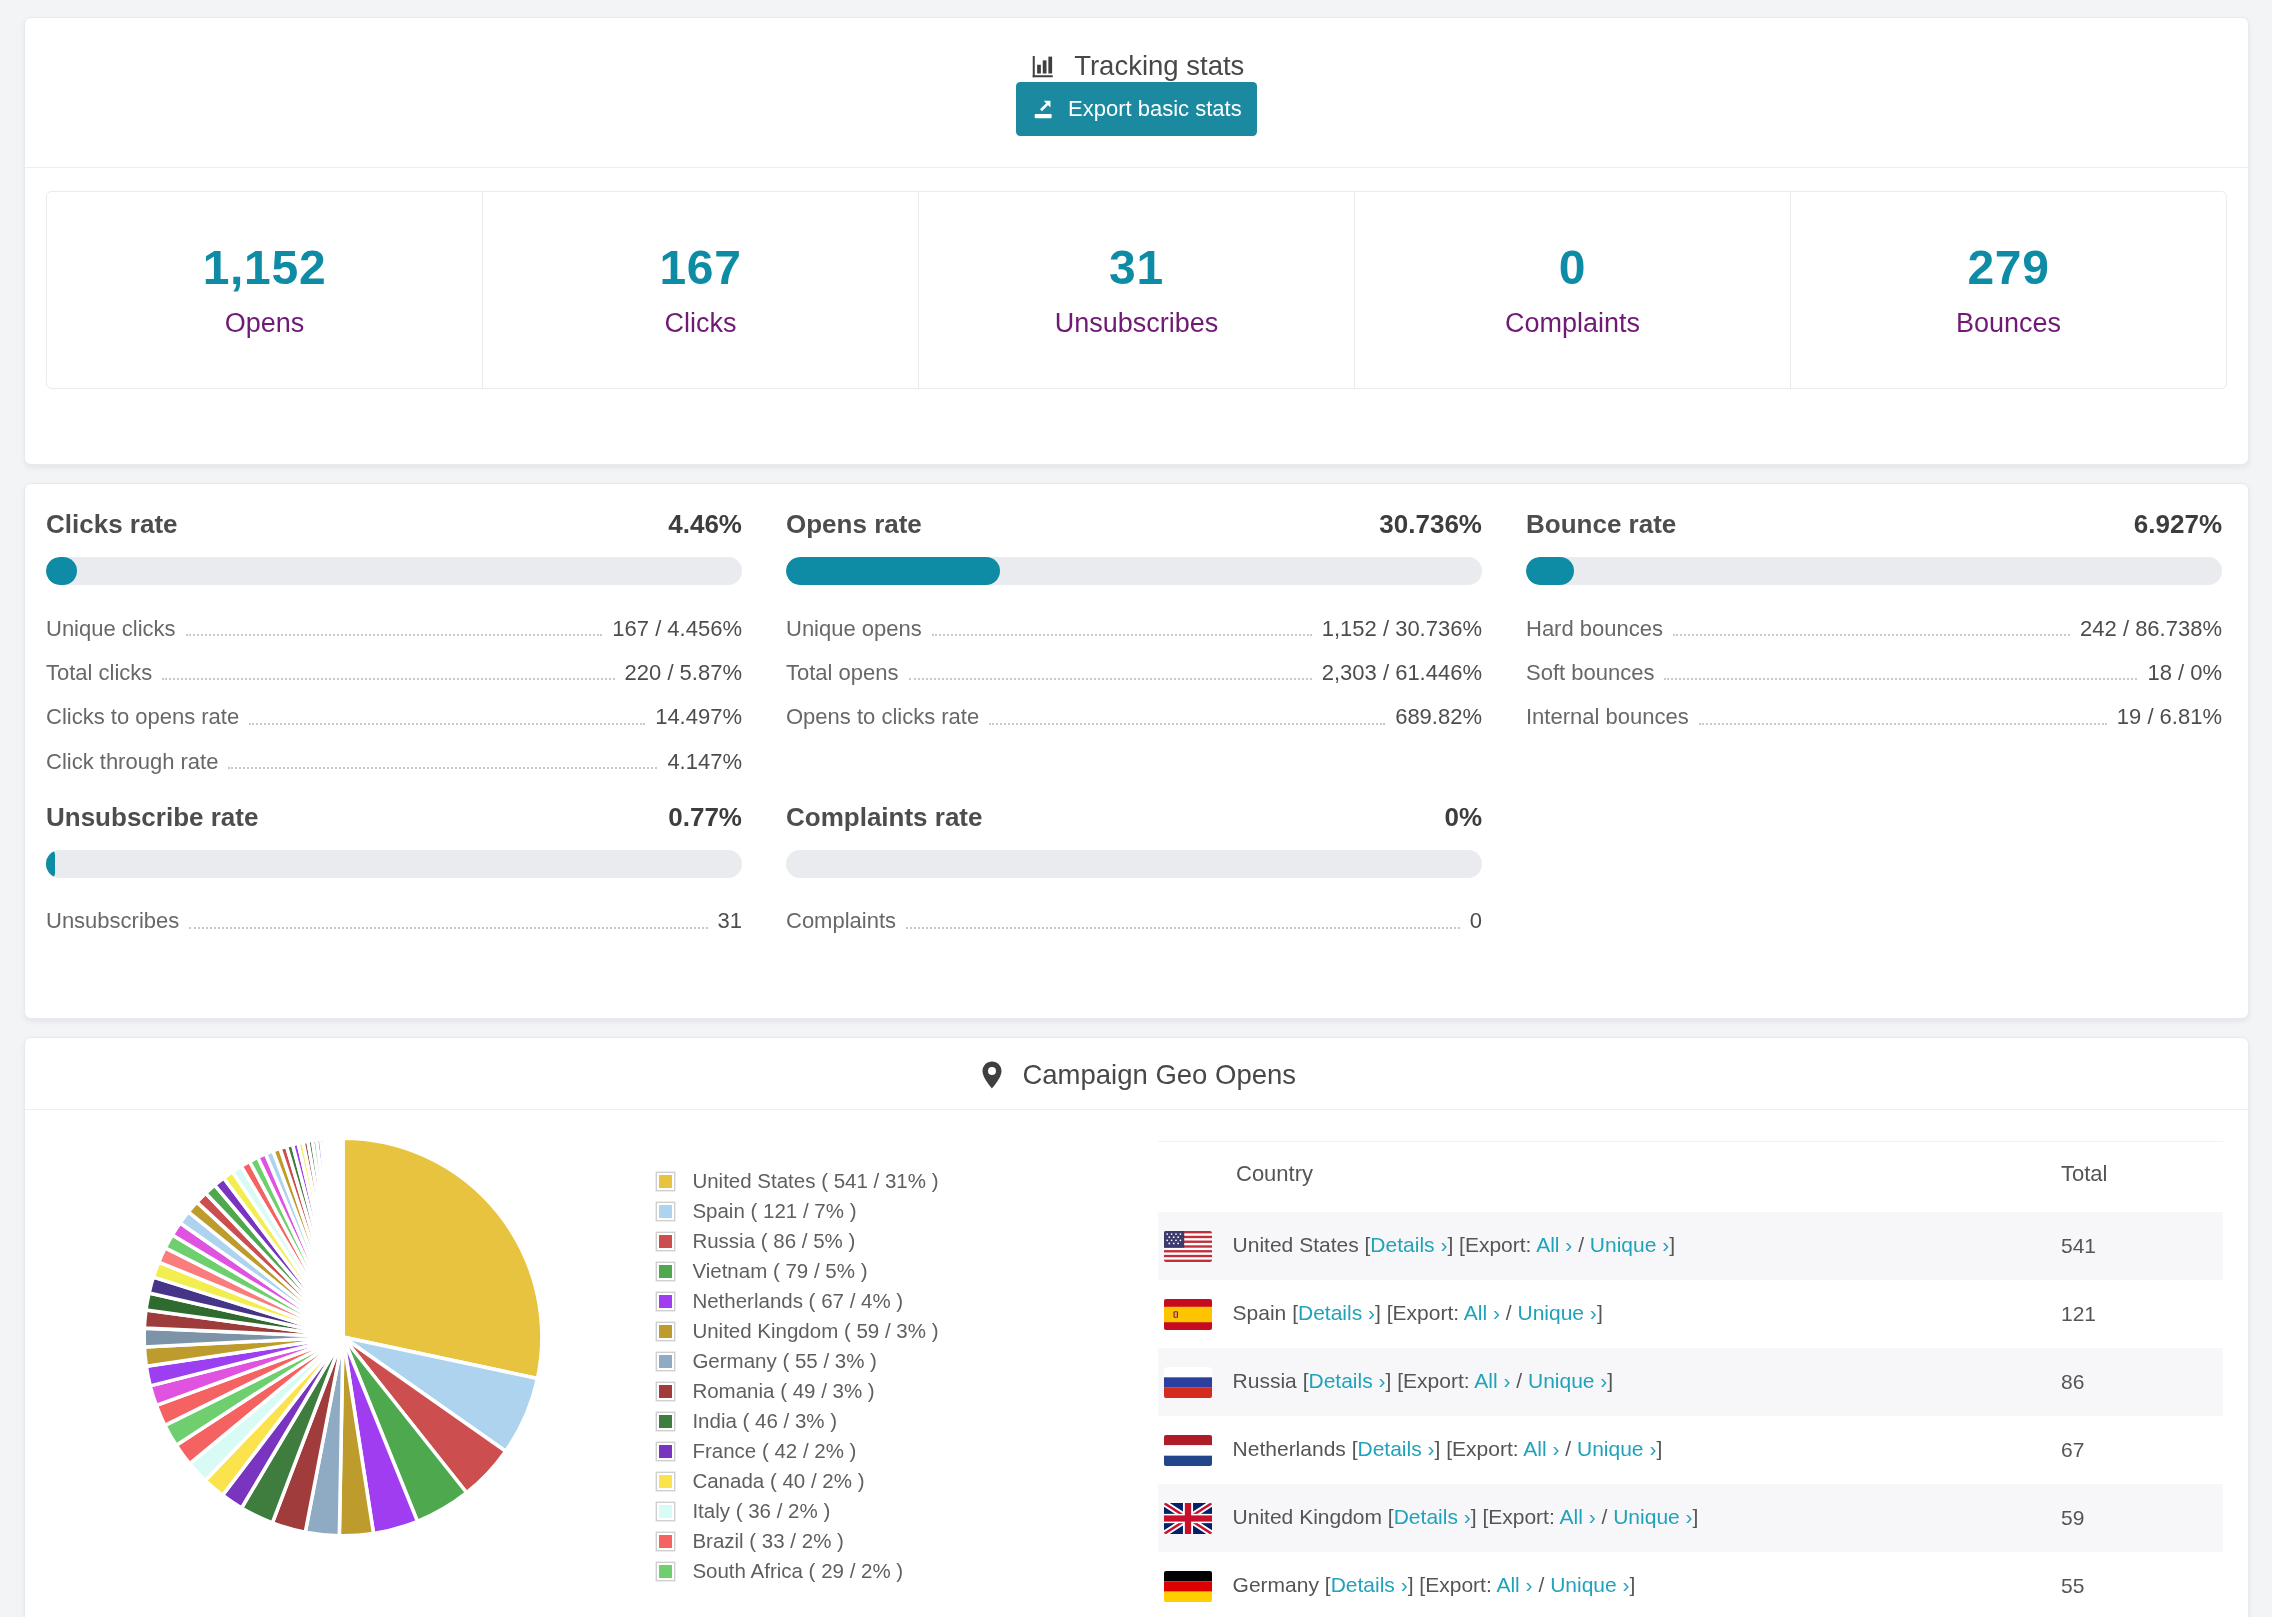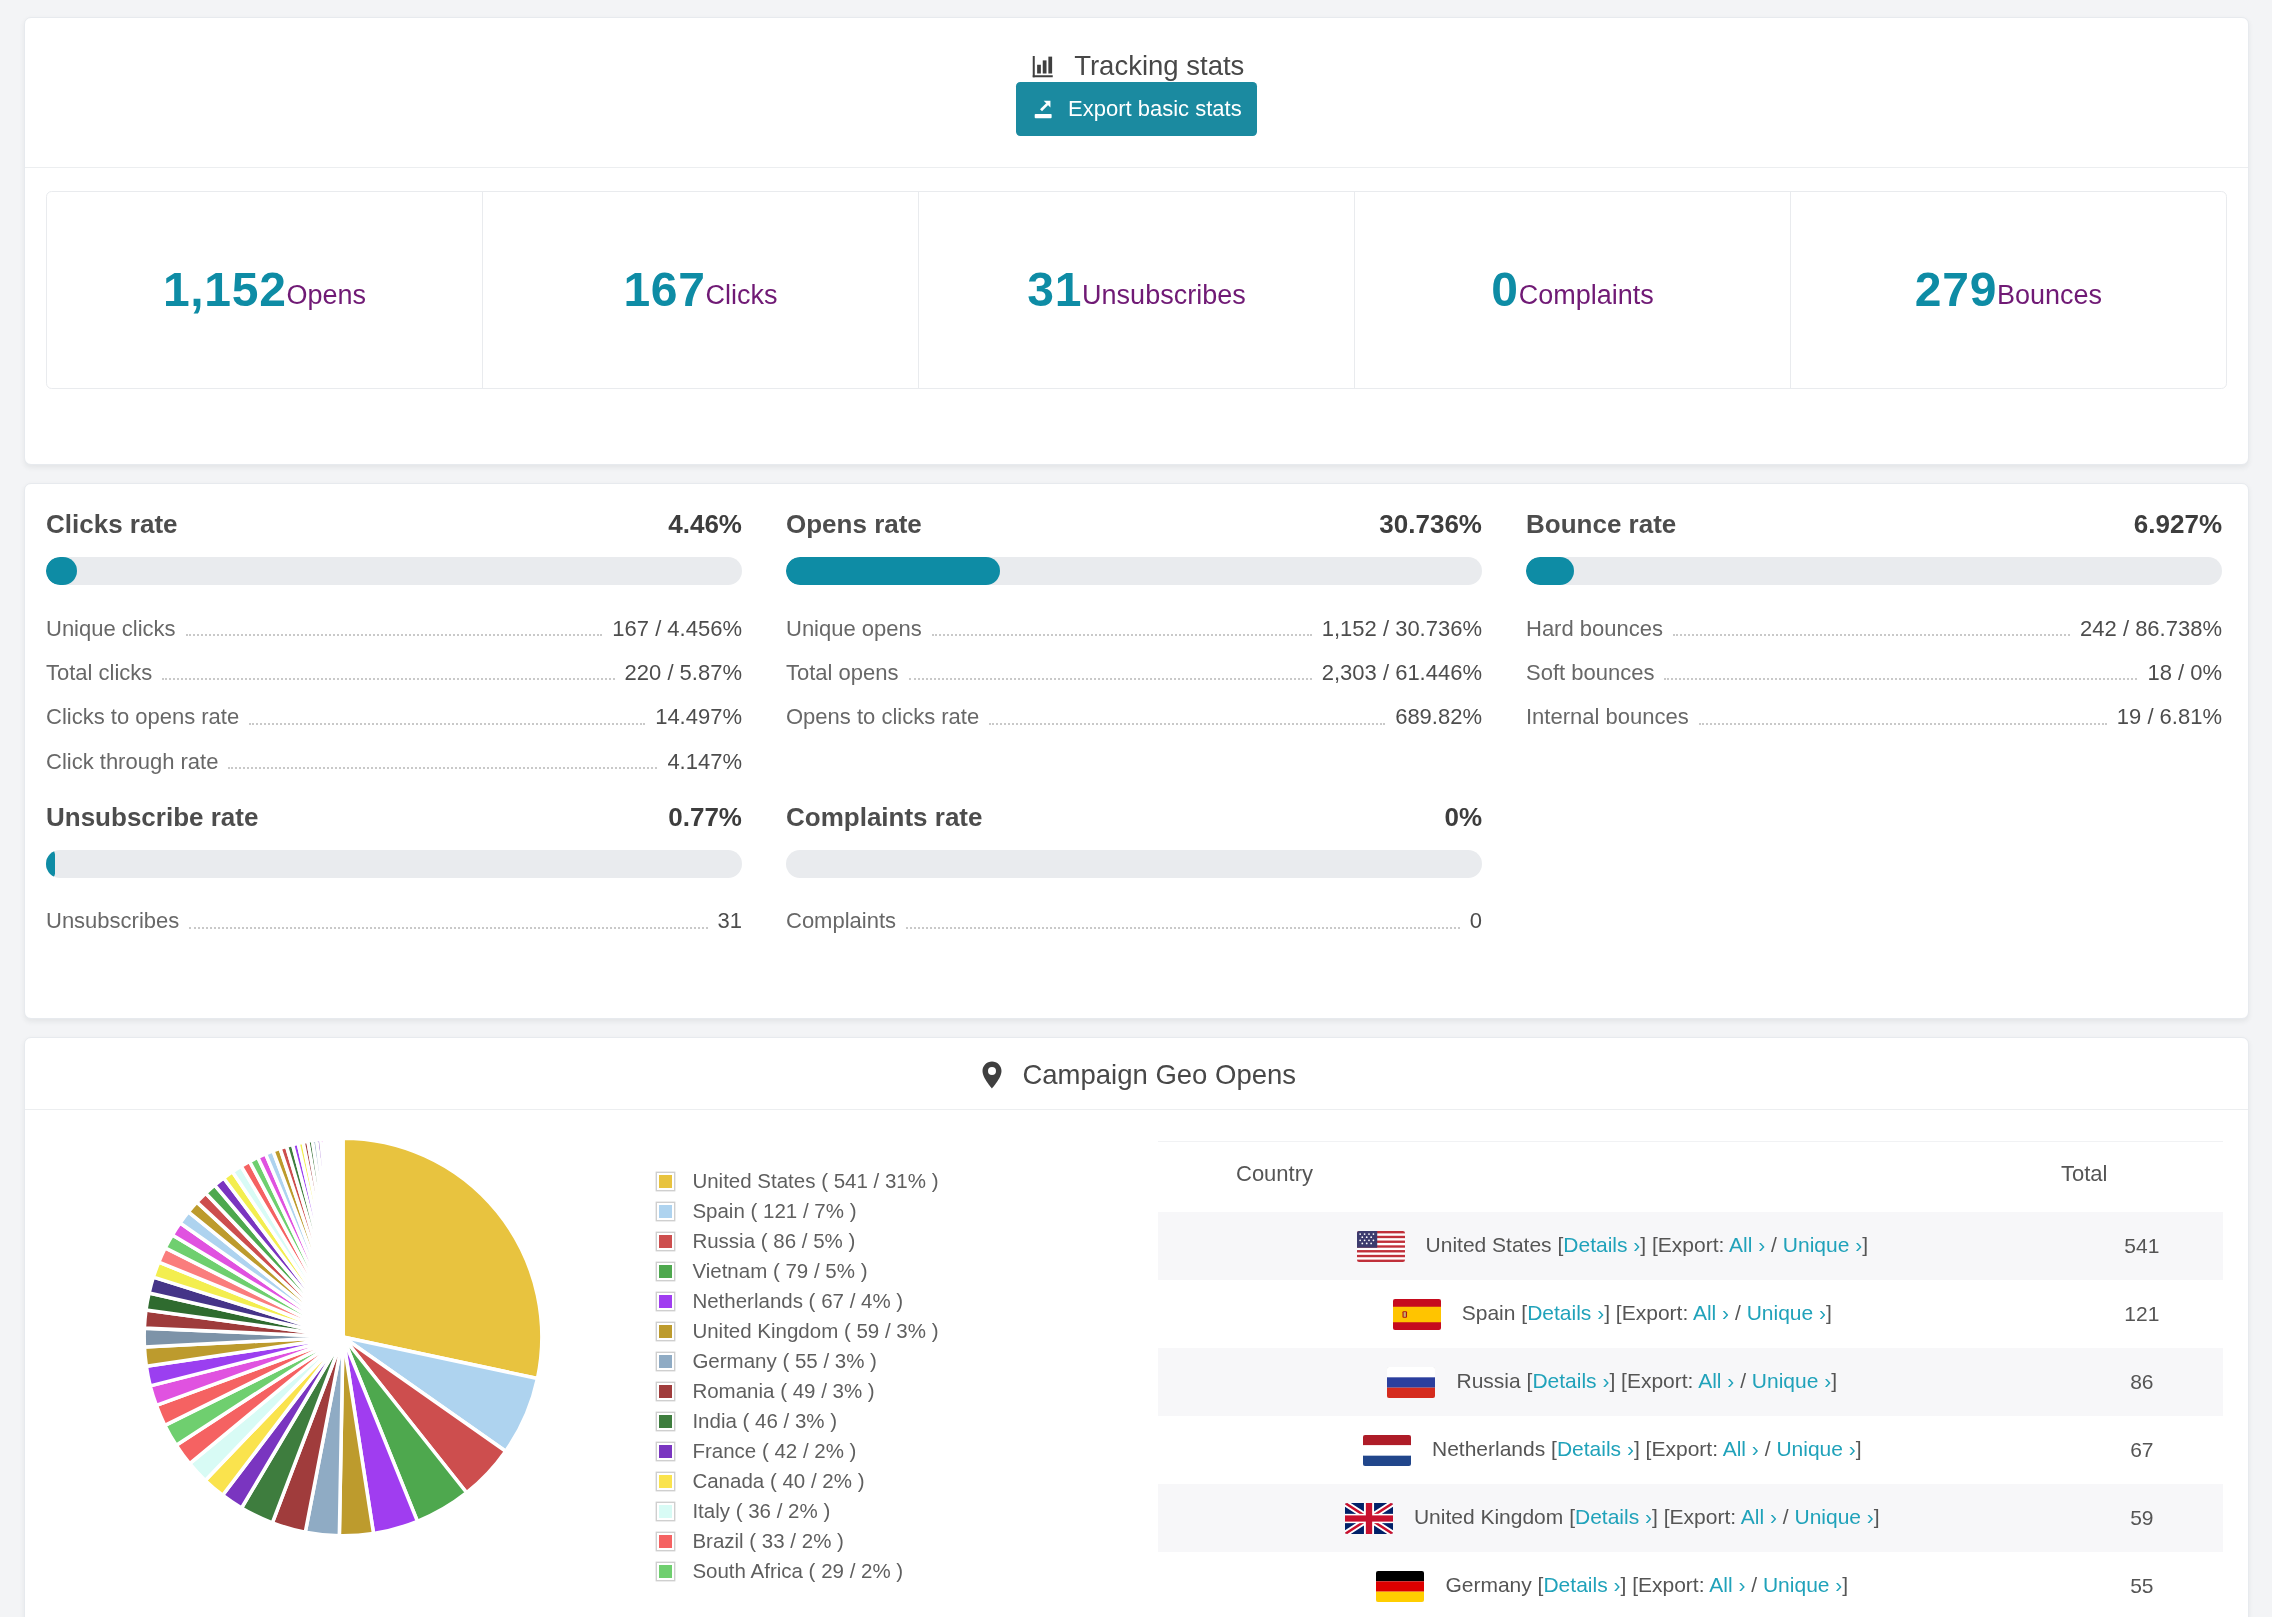--- a/index.html
+++ b/index.html
@@ -14,21 +14,21 @@
   .card-title { display: flex; align-items: center; gap: 15.5px; font-size: 27.5px; color: #484848; }
   .card-title svg { width: 30px; height: 30px; flex: none; }
   .btn-teal { display: flex; align-items: center; gap: 11.3px; background: #1b8aa0; color: #fff;
               border: none; border-radius: 4.2px; font-size: 22px; padding: 14px 15px;
               font-family: "Liberation Sans", sans-serif; cursor: pointer; }
   .btn-teal svg { width: 25.4px; height: 25.4px; }
 
   
   .stats-row { display: flex; margin: 22.6px 21px 0; border: 1.4px solid #e9ebee; border-radius: 5.6px; height: 198px; }
   .tracking-card { padding-bottom: 75px; }
-  .stat-box { flex: 1 1 0; display: flex; flex-direction: row; justify-content: center;
+  .stat-box { flex: 1 1 0; display: flex; flex-direction: column; justify-content: center;
               align-items: center; border-right: 1.4px solid #e9ebee; }
   .stat-box:last-child { border-right: none; }
   .stat-value { font-size: 48px; font-weight: bold; color: #0e8ca5; letter-spacing: 0.7px; }
   .stat-label { font-size: 27px; color: #701a75; margin-top: 12.7px; }
 
   
   .rates-card { padding: 25.4px 21px 74px; }
   .rates-grid { display: grid; grid-template-columns: repeat(3, 696px); column-gap: 44px; row-gap: 18.4px; }
   .rate-head { display: flex; justify-content: space-between; align-items: baseline; }
   .rate-title { font-size: 26px; font-weight: bold; color: #4d4d4d; }
@@ -49,21 +49,21 @@
   .legend { flex: none; width: 501px; margin: 56px 0 0 106px; list-style: none; }
   .legend li { display: flex; align-items: center; height: 30px; }
   .swatch { flex: none; width: 17px; height: 17px; border: 2.1px solid #fff; box-shadow: 0 0 0 1.4px #cfcfcf;
             margin-right: 18.4px; }
   .legend-label { font-size: 20.5px; color: #5f5f5f; white-space: nowrap; }
 
   .geo-table { flex: 1 1 auto; margin: 31px 25.4px 0 0; border-collapse: collapse; table-layout: fixed;
                border-top: 1.4px solid #f1f2f4; }
   .geo-table th { font-size: 22px; color: #555; font-weight: normal; text-align: left; padding: 18.4px 0 25.4px 0; }
   .geo-table th.h-country { padding-left: 78px; }
-  .geo-table tbody tr { height: 68px; text-align: center; }
+  .geo-table tbody tr { height: 68px; }
   .geo-table tbody tr:nth-child(odd) { background: #f7f7f9; }
   .country-cell { padding-left: 5.6px; white-space: nowrap; overflow: hidden; font-size: 21px; color: #555; }
   .flag { display: inline-block; width: 48px; height: 31px; border-radius: 2.1px; overflow: hidden;
           vertical-align: middle; margin-right: 21px; box-shadow: inset 0 0 0 0.7px rgba(0,0,0,.12); }
   .flag svg { width: 48px; height: 31px; display: block; }
   .tlink { color: #20a2ba; text-decoration: none; cursor: pointer; }
   .plain { color: #555; }
   .total-cell { font-size: 21px; color: #555; }
 </style>
 </head>

